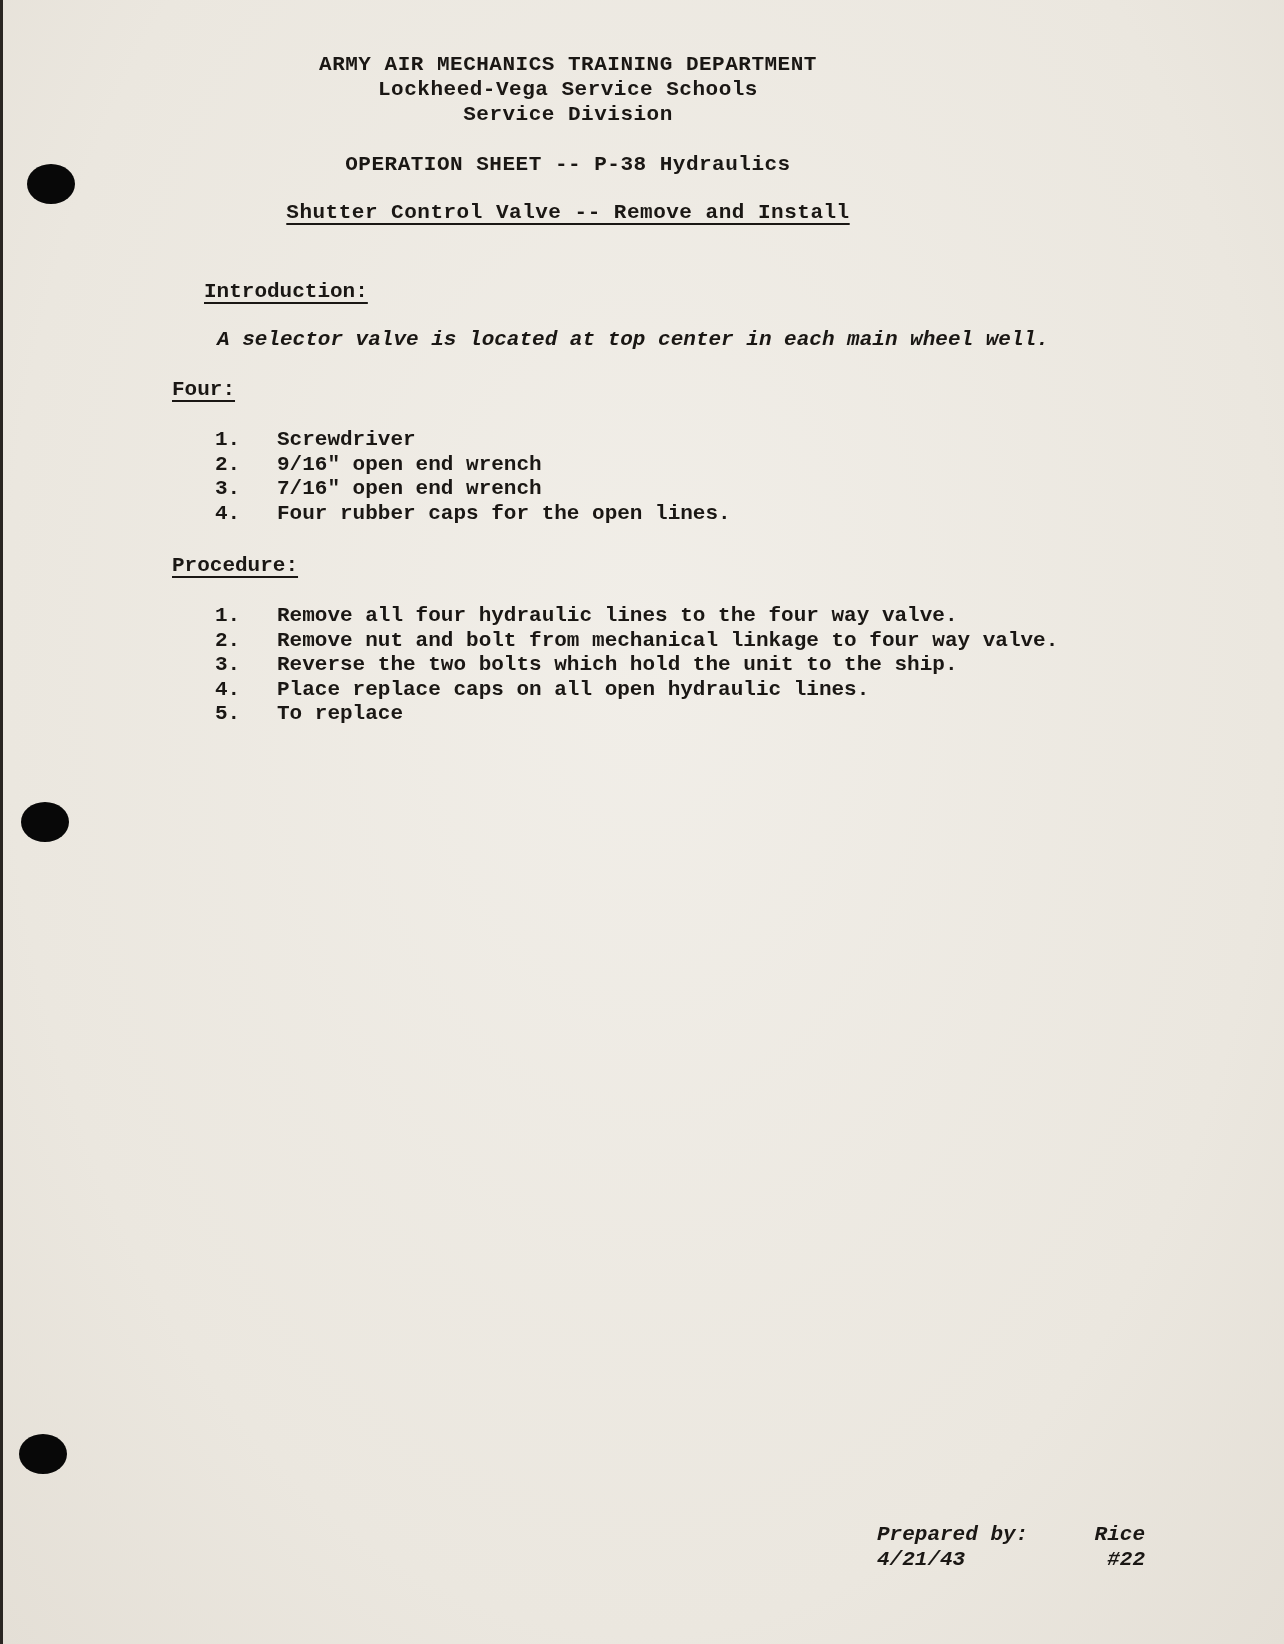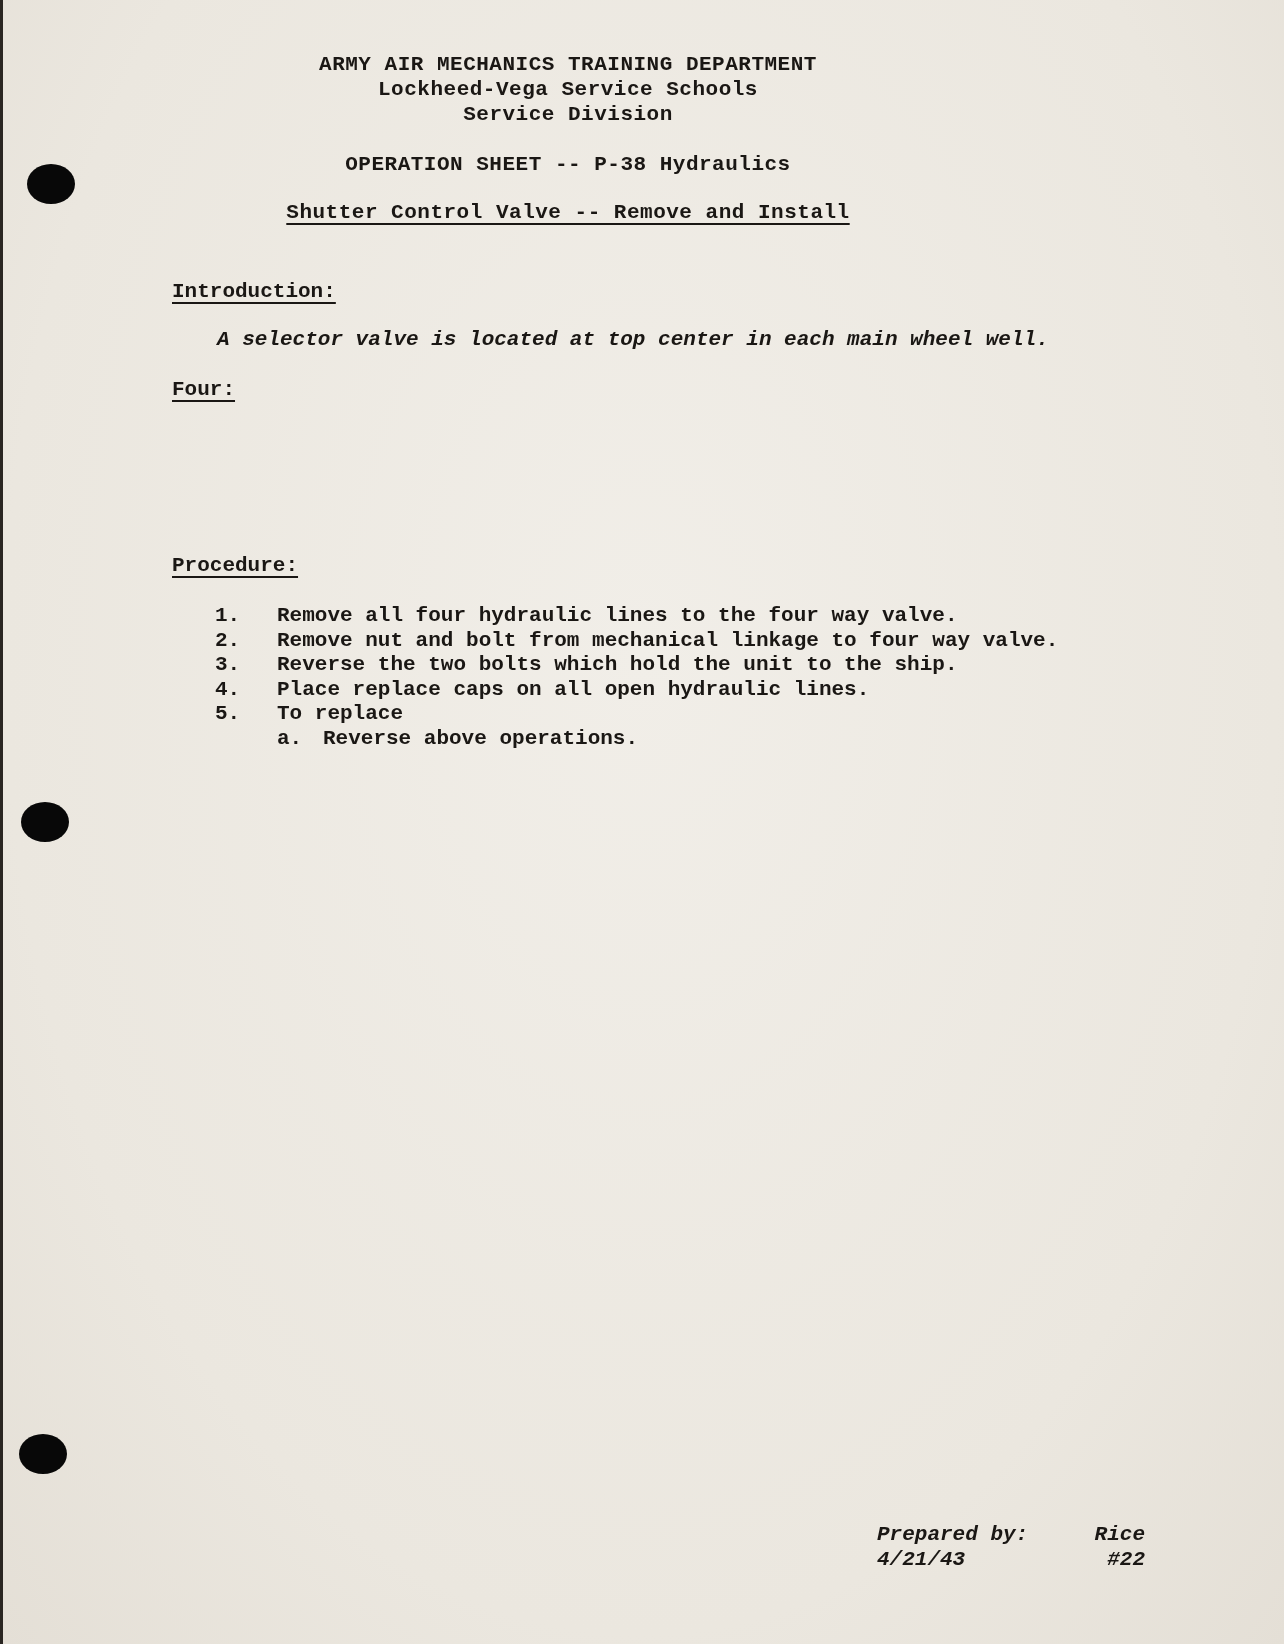--- a/index.html
+++ b/index.html
@@ -47,33 +47,38 @@
   <div class="punch" style="left:19px; top:1434px;"></div>
 
   <div class="header h-line" style="top:52px;">ARMY AIR MECHANICS TRAINING DEPARTMENT</div>
   <div class="header h-line" style="top:102px;">Service Division</div>
   <div class="header h-line" style="top:77px; font-weight:bold;">Lockheed-Vega Service Schools</div>
   <div class="header h-line opsheet">OPERATION SHEET -- P-38 Hydraulics</div>
   <div class="header h-line subject">
     <span>Shutter Control Valve -- Remove and Install</span>
   </div>
 
-  <div class="section-label" style="top:280px;">Introduction:</div>
+  <div class="section-label" style="top:280px;margin-left:32px;">Introduction:</div>
   <div class="para" style="top:328px;font-style:italic;">A selector valve is located at top center in each main wheel well.</div>
 
   <div class="section-label" style="top:378px;">Four:</div>
+  <ul class="list" style="top:428px;">
+    <li><span class="num">1.</span><span>Screwdriver</span></li>
+    <li><span class="num">2.</span><span>9/16" open end wrench</span></li>
+    <li><span class="num">3.</span><span>7/16" open end wrench</span></li>
+    <li><span class="num">4.</span><span>Four rubber caps for the open lines.</span></li>
+  </ul>
 
   <div class="section-label" style="top:554px;">Procedure:</div>
   <ul class="list" style="top:604px;">
     <li><span class="num">1.</span><span>Remove all four hydraulic lines to the four way valve.</span></li>
     <li><span class="num">2.</span><span>Remove nut and bolt from mechanical linkage to four way valve.</span></li>
     <li><span class="num">3.</span><span>Reverse the two bolts which hold the unit to the ship.</span></li>
     <li><span class="num">4.</span><span>Place replace caps on all open hydraulic lines.</span></li>
     <li><span class="num">5.</span><span>To replace</span></li>
-    <li class="sub"><span class="num" style="width:46px;">a.</span><span>Reverse above operations.</span></li>
   </ul>
 
   <div class="footer">
     <div class="row">
       <span>Prepared by:</span>
       <span>Rice</span>
     </div>
     <div class="row">
       <span>4/21/43</span>
       <span>#22</span>

